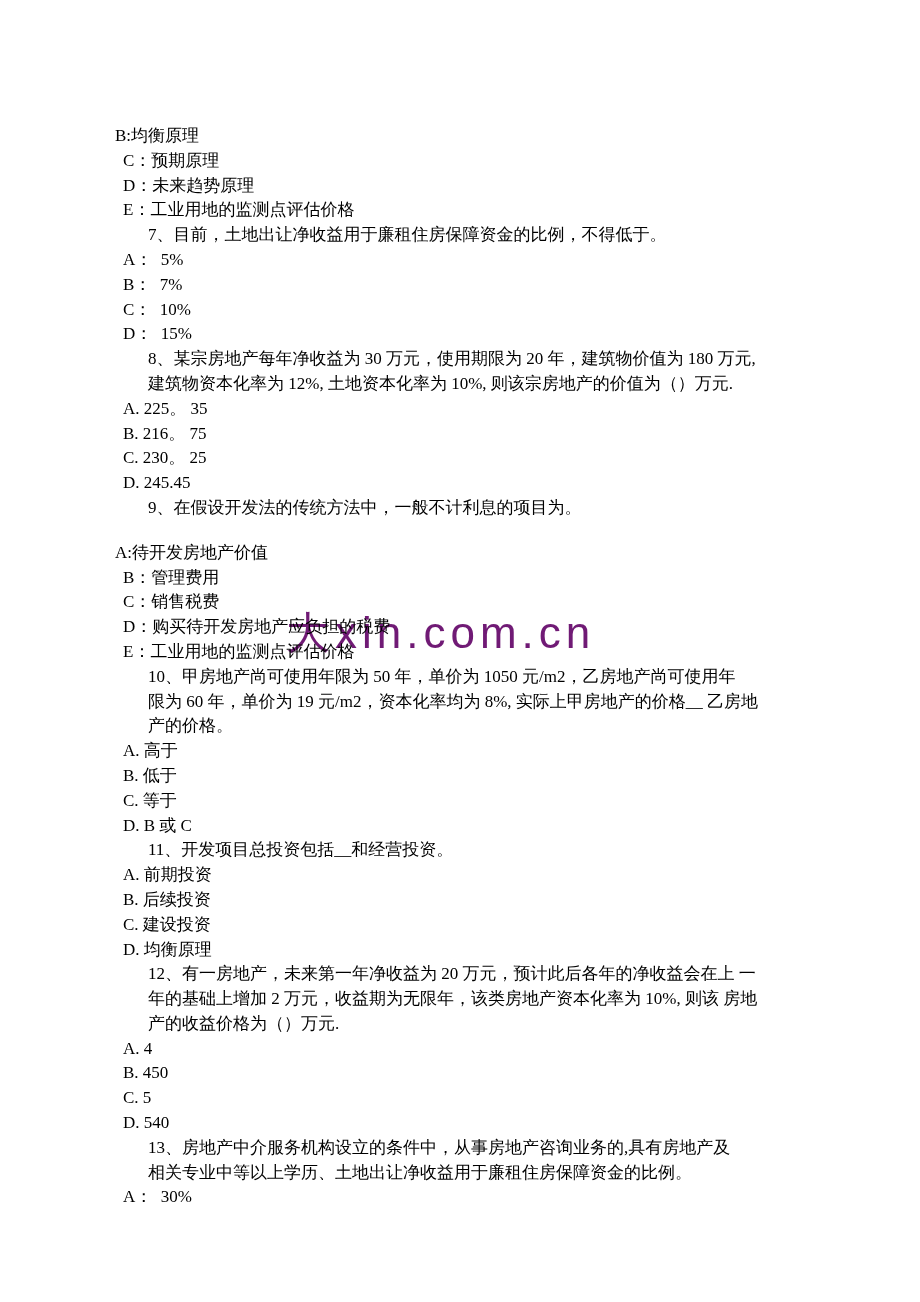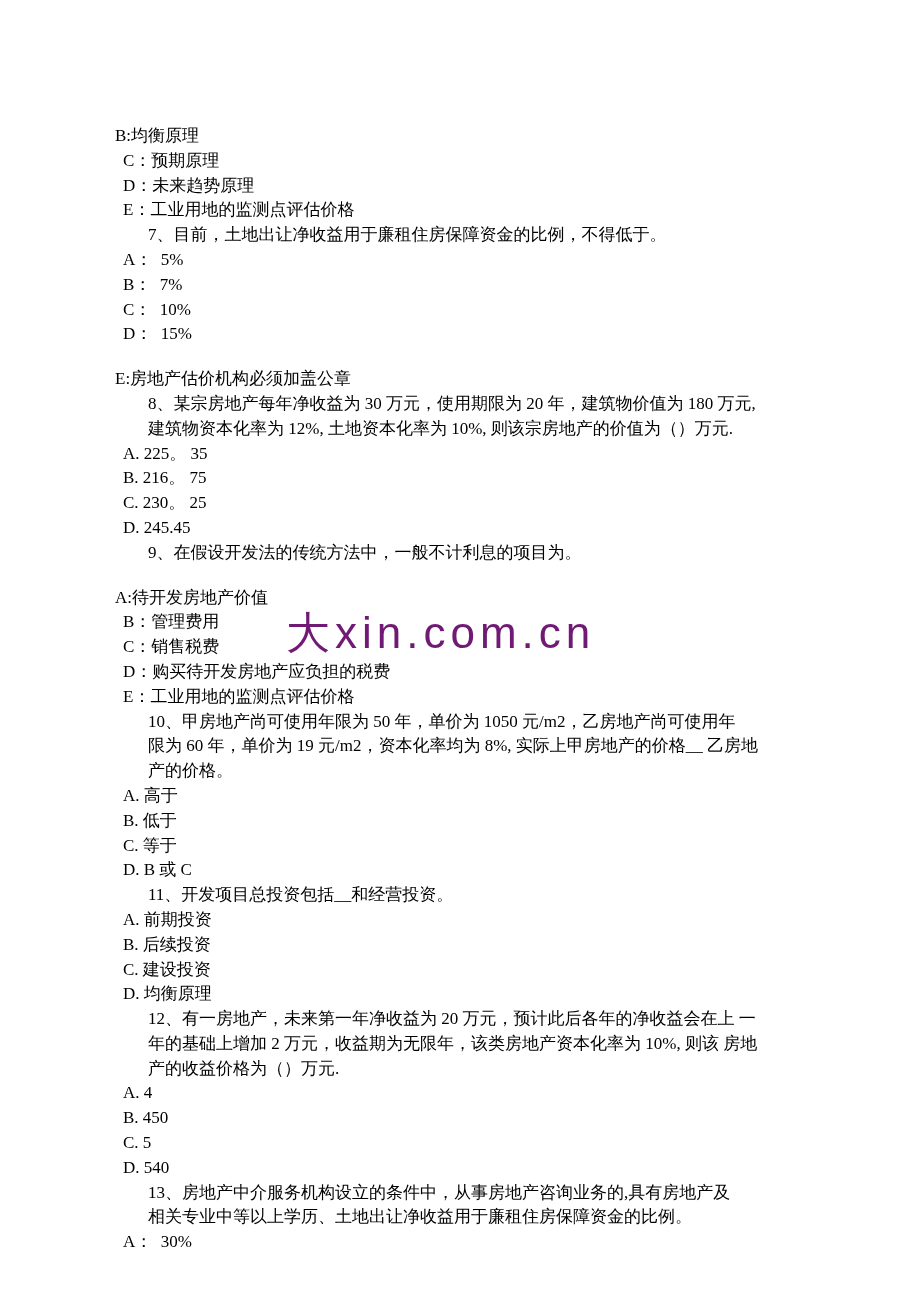--- a/index.html
+++ b/index.html
@@ -55,21 +55,20 @@
   <div class="doc-content" id="doc-content">
       <div class="line indent-1">B:均衡原理</div>
       <div class="line indent-2">C：预期原理</div>
       <div class="line indent-2">D：未来趋势原理</div>
       <div class="line indent-2">E：工业用地的监测点评估价格</div>
       <div class="line indent-0">7、目前，土地出让净收益用于廉租住房保障资金的比例，不得低于。</div>
       <div class="line indent-2">A：  5%</div>
       <div class="line indent-2">B：  7%</div>
       <div class="line indent-2">C：  10%</div>
       <div class="line indent-2">D：  15%</div>
-      <div class="line indent-1">E:房地产估价机构必须加盖公章</div>
       <div class="line indent-0">8、某宗房地产每年净收益为 30 万元，使用期限为 20 年，建筑物价值为 180 万元,</div>
       <div class="line indent-0">建筑物资本化率为 12%, 土地资本化率为 10%, 则该宗房地产的价值为（）万元.</div>
       <div class="line indent-2">A. 225。 35</div>
       <div class="line indent-2">B. 216。 75</div>
       <div class="line indent-2">C. 230。 25</div>
       <div class="line indent-2">D. 245.45</div>
       <div class="line indent-0">9、在假设开发法的传统方法中，一般不计利息的项目为。</div>
       <div class="line indent-1">A:待开发房地产价值</div>
       <div class="line indent-2">B：管理费用</div>
       <div class="line indent-2">C：销售税费</div>

